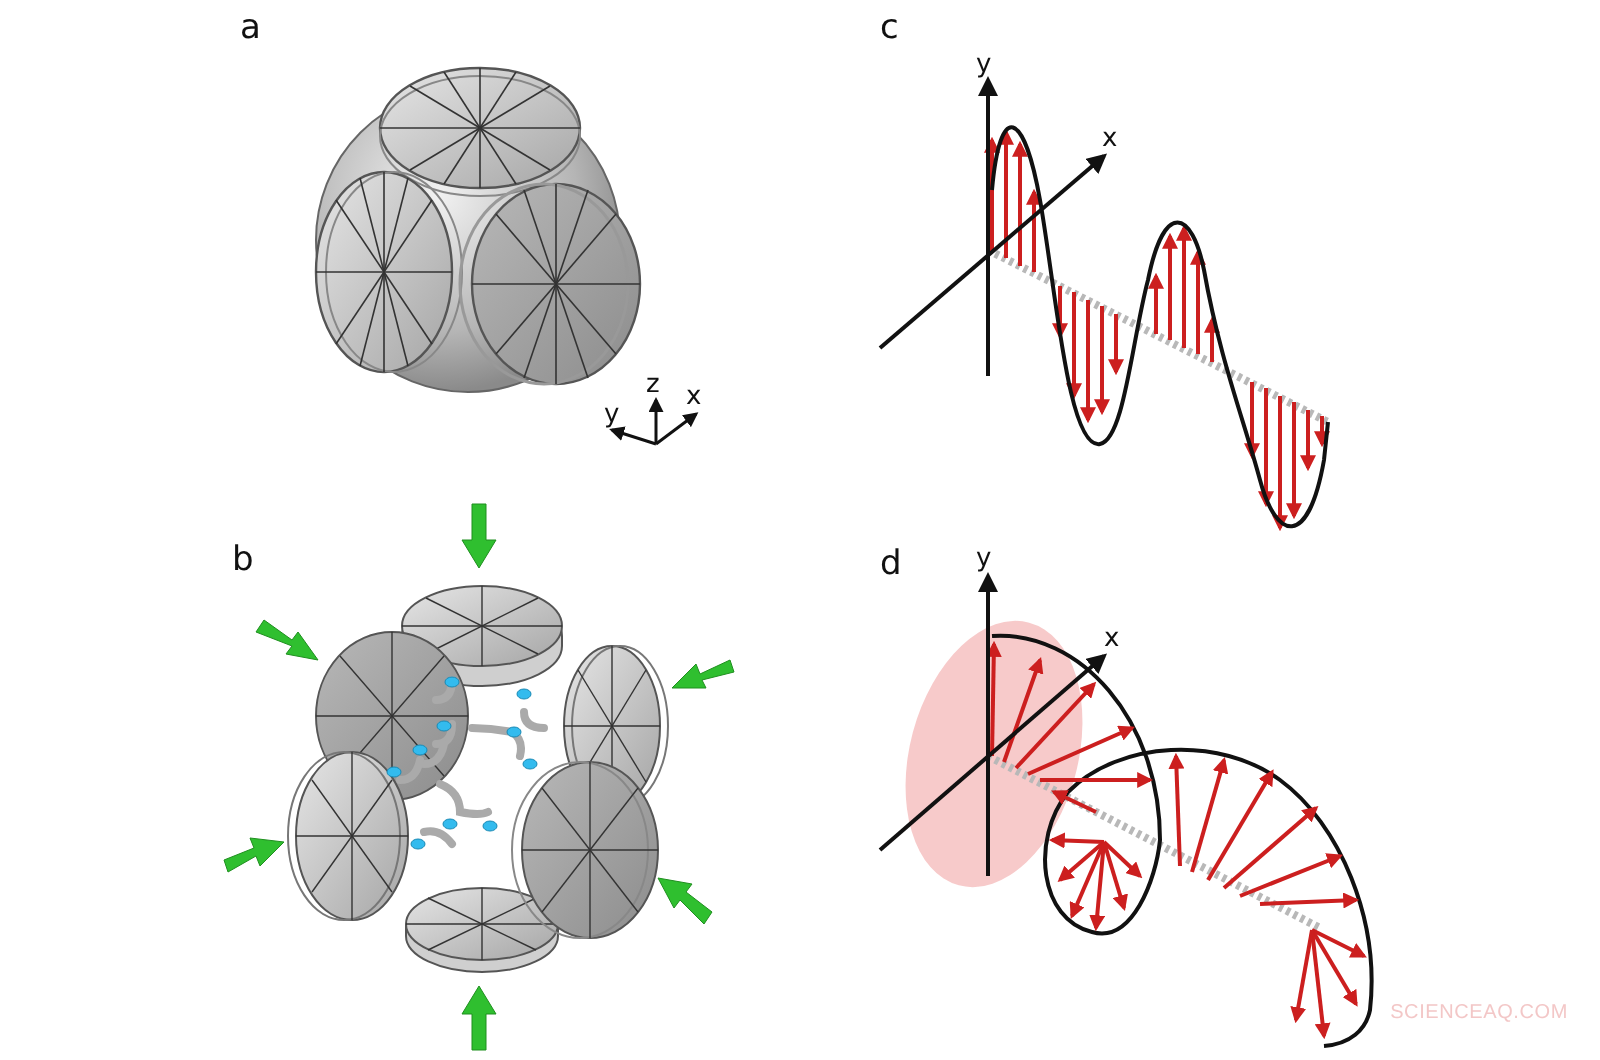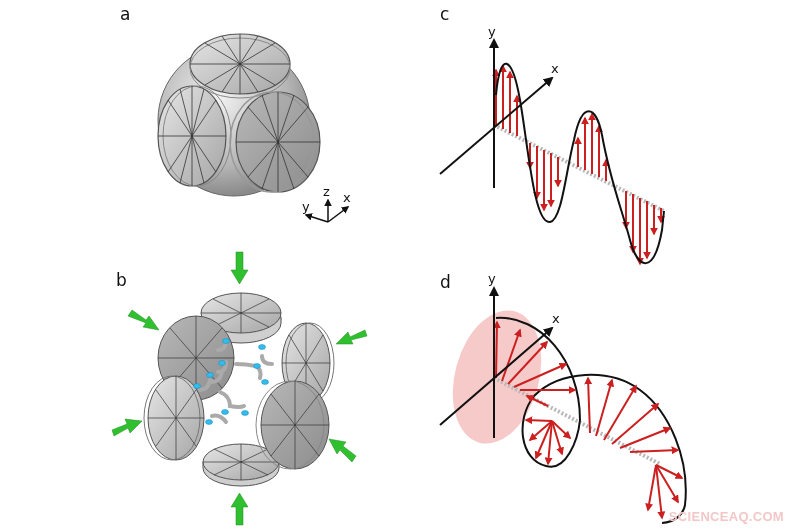--- a/index.html
+++ b/index.html
@@ -1,19 +1,19 @@
 <!DOCTYPE html>
 <html><head>
 <meta charset="utf-8">
 <style>
   html, body { margin: 0; padding: 0; background: #ffffff; }
   body { width: 800px; height: 530px; position: relative; overflow: hidden; font-family: "DejaVu Sans", sans-serif; }
   .panel-label { position: absolute; font-size: 17px; color: #111; }
   .axis-label { font-size: 13px; fill: #111; font-family: "DejaVu Sans", sans-serif; }
-  .watermark { position: absolute; right: 16px; bottom: 6px; font-size: 13px; color: #f3c7c7; letter-spacing: 0.3px; font-family: "Liberation Sans", sans-serif; font-weight: bold; }
+  .watermark { position: absolute; right: 16px; bottom: 18px; font-size: 10px; color: #f3c7c7; letter-spacing: 0.3px; font-family: "Liberation Sans", sans-serif; }
   svg { position: absolute; left: 0; top: 0; }
 </style>
 </head>
 <body>
 
 <div class="panel-label" style="left:120px; top:4px;">a</div>
 <div class="panel-label" style="left:116px; top:270px;">b</div>
 <div class="panel-label" style="left:440px; top:4px;">c</div>
 <div class="panel-label" style="left:440px; top:272px;">d</div>
 

